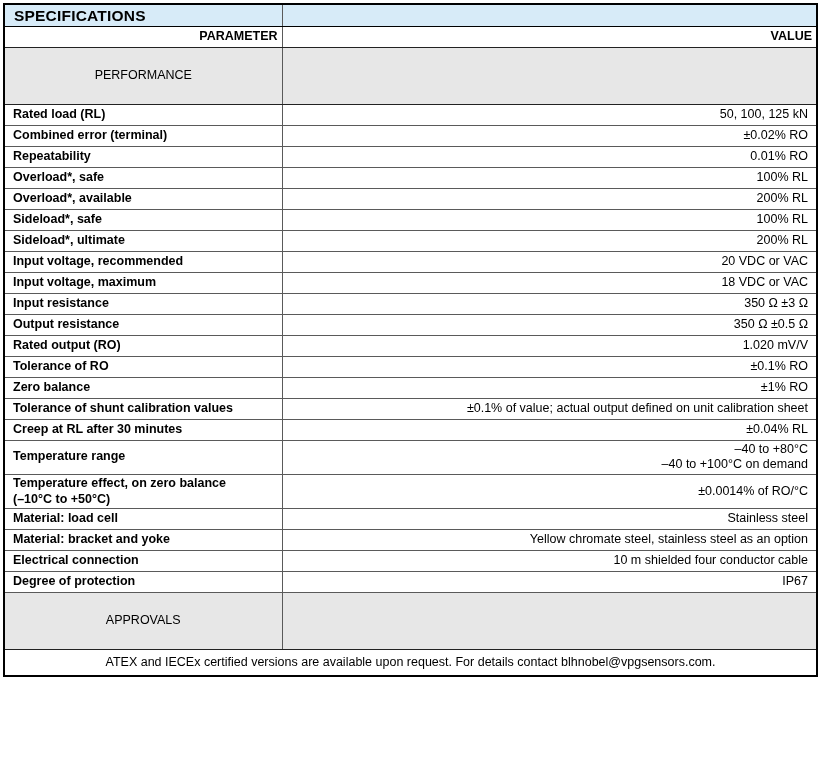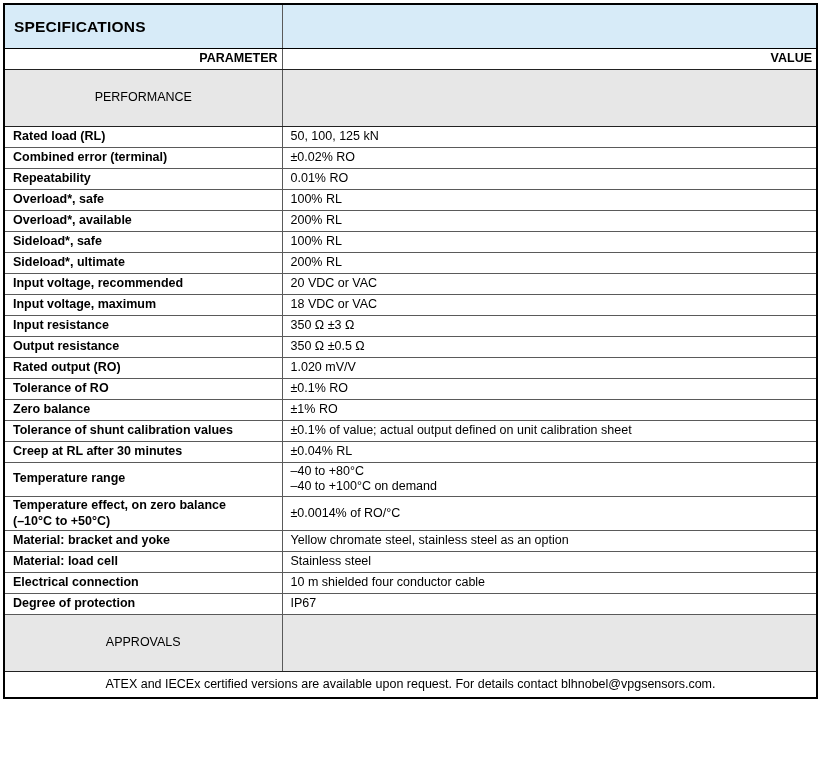--- a/index.html
+++ b/index.html
@@ -31,21 +31,21 @@
     line-height:1.25;
     padding:1px 8px;
     overflow:hidden;
     vertical-align:middle;
   }
   tr.title-row th{
     background:var(--title-bg);
     text-align:left;
     font-size:15.5px;
     font-weight:bold;
-    padding:12px 9px;
+    padding:1px 9px;
     border-bottom:1px solid #000;
     letter-spacing:0.2px;
   }
   tr.header-row th{
     text-align:right;
     font-weight:bold;
     padding:2px 4px;
     border-bottom:1px solid #222;
   }
   tr.section-row th{
@@ -61,21 +61,21 @@
     border-top:1px solid #222;
     border-bottom:1px solid #222;
   }
   td.param{
     font-weight:bold;
     text-align:left;
     white-space:pre-line;
     height:18px;
   }
   td.value{
-    text-align:left;
+    text-align:right;
     white-space:pre-line;
     height:18px;
   }
   tr.footer-row td{
     text-align:center;
     font-weight:normal;
     padding:5px 8px;
     border-top:1px solid #222;
   }
 </style>
@@ -171,26 +171,26 @@
         <td class="param">Temperature range</td>
         <td class="value">–40 to +80°C
 –40 to +100°C on demand</td>
       </tr>
       <tr>
         <td class="param">Temperature effect, on zero balance
 (–10°C to +50°C)</td>
         <td class="value">±0.0014% of RO/°C</td>
       </tr>
       <tr>
+        <td class="param">Material: load cell</td>
+        <td class="value">Stainless steel</td>
+      </tr>
+      <tr>
         <td class="param">Material: bracket and yoke</td>
         <td class="value">Yellow chromate steel, stainless steel as an option</td>
-      </tr>
-      <tr>
-        <td class="param">Material: load cell</td>
-        <td class="value">Stainless steel</td>
       </tr>
       <tr>
         <td class="param">Electrical connection</td>
         <td class="value">10 m shielded four conductor cable</td>
       </tr>
       <tr>
         <td class="param">Degree of protection</td>
         <td class="value">IP67</td>
       </tr>
       <tr class="section-row">

